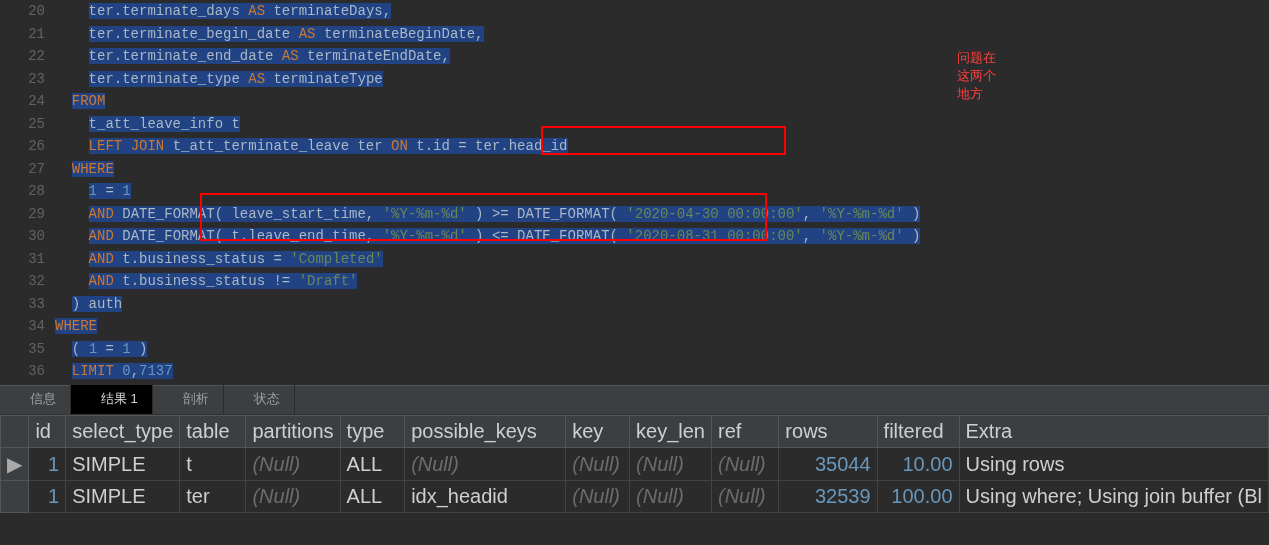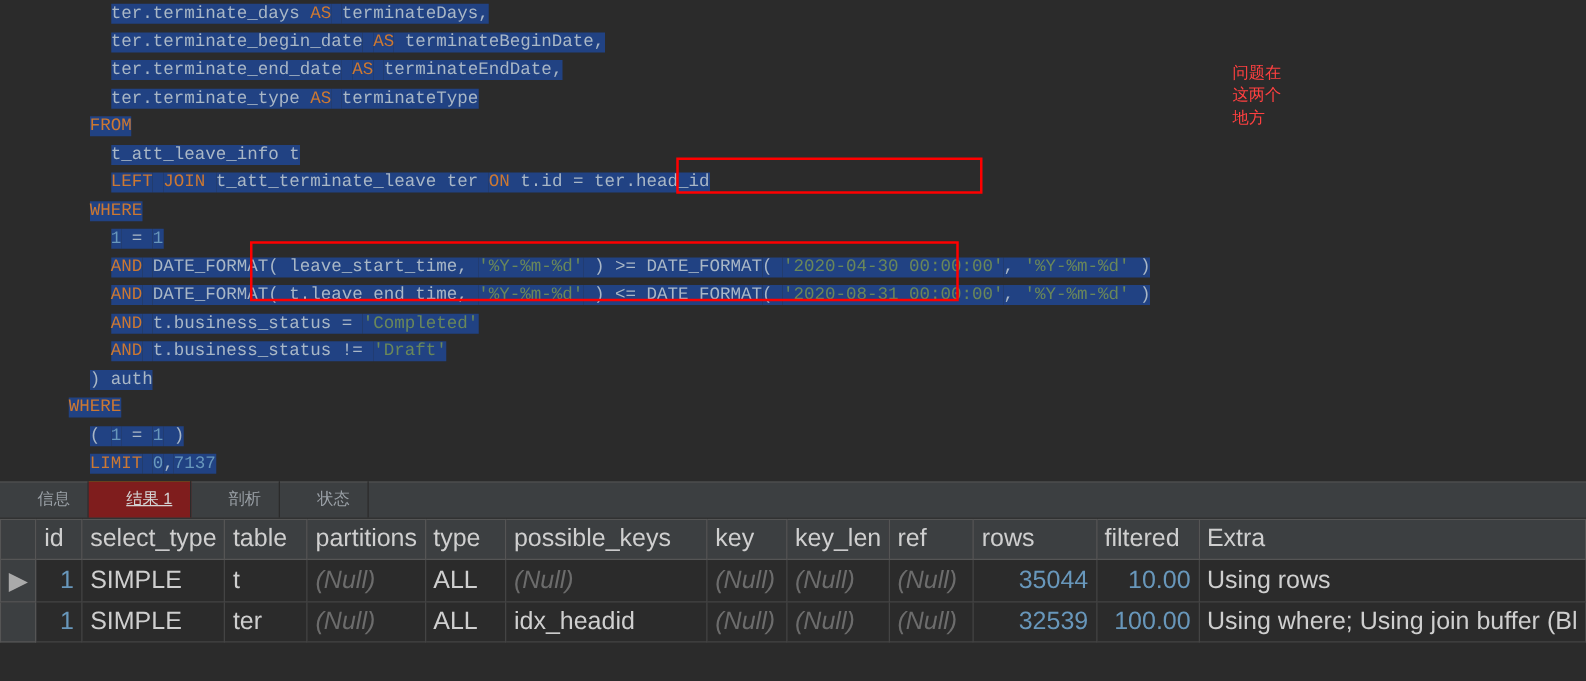--- a/index.html
+++ b/index.html
@@ -74,24 +74,23 @@
   }
   .tab {
     padding: 5px 14px 6px 30px;
     color: #9aa0a6;
     font-family: 'Microsoft YaHei', sans-serif;
     font-size: 13px;
     cursor: pointer;
     border-right: 1px solid #2b2b2b;
   }
   .tab.active {
-    background: #7f1d1d;
+    background: #000000;
     color: #d4d4d4;
     border-top: 1px solid #84cc16;
-    text-decoration: underline;
   }
   
   
   .results {
     background: #2b2b2b;
     height: 130px;
     overflow: hidden;
   }
   table {
     border-collapse: collapse;
@@ -118,23 +117,42 @@
   td.num { text-align: right; }
   .rowmarker {
     width: 12px; background:#3c3f41; border:1px solid #555;
     text-align:center; color:#aaa;
   }
 </style>
 </head>
 <body>
 
 <div class="editor">
+  <div class="gutter">
+      <div class="line">20</div>
+      <div class="line">21</div>
+      <div class="line">22</div>
+      <div class="line">23</div>
+      <div class="line">24</div>
+      <div class="line">25</div>
+      <div class="line">26</div>
+      <div class="line">27</div>
+      <div class="line">28</div>
+      <div class="line">29</div>
+      <div class="line">30</div>
+      <div class="line">31</div>
+      <div class="line">32</div>
+      <div class="line">33</div>
+      <div class="line">34</div>
+      <div class="line">35</div>
+      <div class="line">36</div>
+    </div>
   <div class="code"><div class="line"><span class="id">    </span><span class="id sel">ter.terminate_days</span><span class="sel"> </span><span class="kw sel">AS</span><span class="sel"> </span><span class="id sel">terminateDays,</span></div><div class="line"><span class="id">    </span><span class="id sel">ter.terminate_begin_date</span><span class="sel"> </span><span class="kw sel">AS</span><span class="sel"> </span><span class="id sel">terminateBeginDate,</span></div><div class="line"><span class="id">    </span><span class="id sel">ter.terminate_end_date</span><span class="sel"> </span><span class="kw sel">AS</span><span class="sel"> </span><span class="id sel">terminateEndDate,</span></div><div class="line"><span class="id">    </span><span class="id sel">ter.terminate_type</span><span class="sel"> </span><span class="kw sel">AS</span><span class="sel"> </span><span class="id sel">terminateType</span></div><div class="line"><span class="id">  </span><span class="kw sel">FROM</span></div><div class="line"><span class="id">    </span><span class="id sel">t_att_leave_info t</span></div><div class="line"><span class="id">    </span><span class="kw sel">LEFT</span><span class="sel"> </span><span class="kw sel">JOIN</span><span class="sel"> </span><span class="id sel">t_att_terminate_leave ter </span><span class="kw sel">ON</span><span class="sel"> </span><span class="id sel">t.id = ter.head_id</span></div><div class="line"><span class="id">  </span><span class="kw sel">WHERE</span></div><div class="line"><span class="id">    </span><span class="num sel">1</span><span class="op sel"> = </span><span class="num sel">1</span></div><div class="line"><span class="id">    </span><span class="kw sel">AND</span><span class="sel"> </span><span class="id sel">DATE_FORMAT( leave_start_time, </span><span class="str sel">'%Y-%m-%d'</span><span class="id sel"> ) &gt;= DATE_FORMAT</span><span class="id sel">( </span><span class="str sel">'2020-04-30 00:00:00'</span><span class="id sel">, </span><span class="str sel">'%Y-%m-%d'</span><span class="id sel"> )</span></div><div class="line"><span class="id">    </span><span class="kw sel">AND</span><span class="sel"> </span><span class="id sel">DATE_FORMAT( t.leave_end_time, </span><span class="str sel">'%Y-%m-%d'</span><span class="id sel"> ) &lt;= DATE_FORMAT</span><span class="id sel">( </span><span class="str sel">'2020-08-31 00:00:00'</span><span class="id sel">, </span><span class="str sel">'%Y-%m-%d'</span><span class="id sel"> )</span></div><div class="line"><span class="id">    </span><span class="kw sel">AND</span><span class="sel"> </span><span class="id sel">t.business_status = </span><span class="str sel">'Completed'</span></div><div class="line"><span class="id">    </span><span class="kw sel">AND</span><span class="sel"> </span><span class="id sel">t.business_status != </span><span class="str sel">'Draft'</span></div><div class="line"><span class="id">  </span><span class="id sel">) auth</span></div><div class="line"><span class="kw sel">WHERE</span></div><div class="line"><span class="id">  </span><span class="id sel">( </span><span class="num sel">1</span><span class="op sel"> = </span><span class="num sel">1</span><span class="id sel"> )</span></div><div class="line"><span class="id">  </span><span class="kw sel">LIMIT</span><span class="sel"> </span><span class="num sel">0</span><span class="id sel">,</span><span class="num sel">7137</span></div></div>
 
-  <div class="annot" style="left:986px; top:49px;">
+  <div class="annot" style="left:957px; top:49px;">
     <div>问题在</div>
     <div>这两个</div>
     <div>地方</div>
   </div>
 
   <div class="redbox" style="left:541px; top:126px; width:245px; height:29px;"></div>
   <div class="redbox" style="left:200px; top:193px; width:567px; height:48px;"></div>
 </div>
 
 <div class="tabs">

